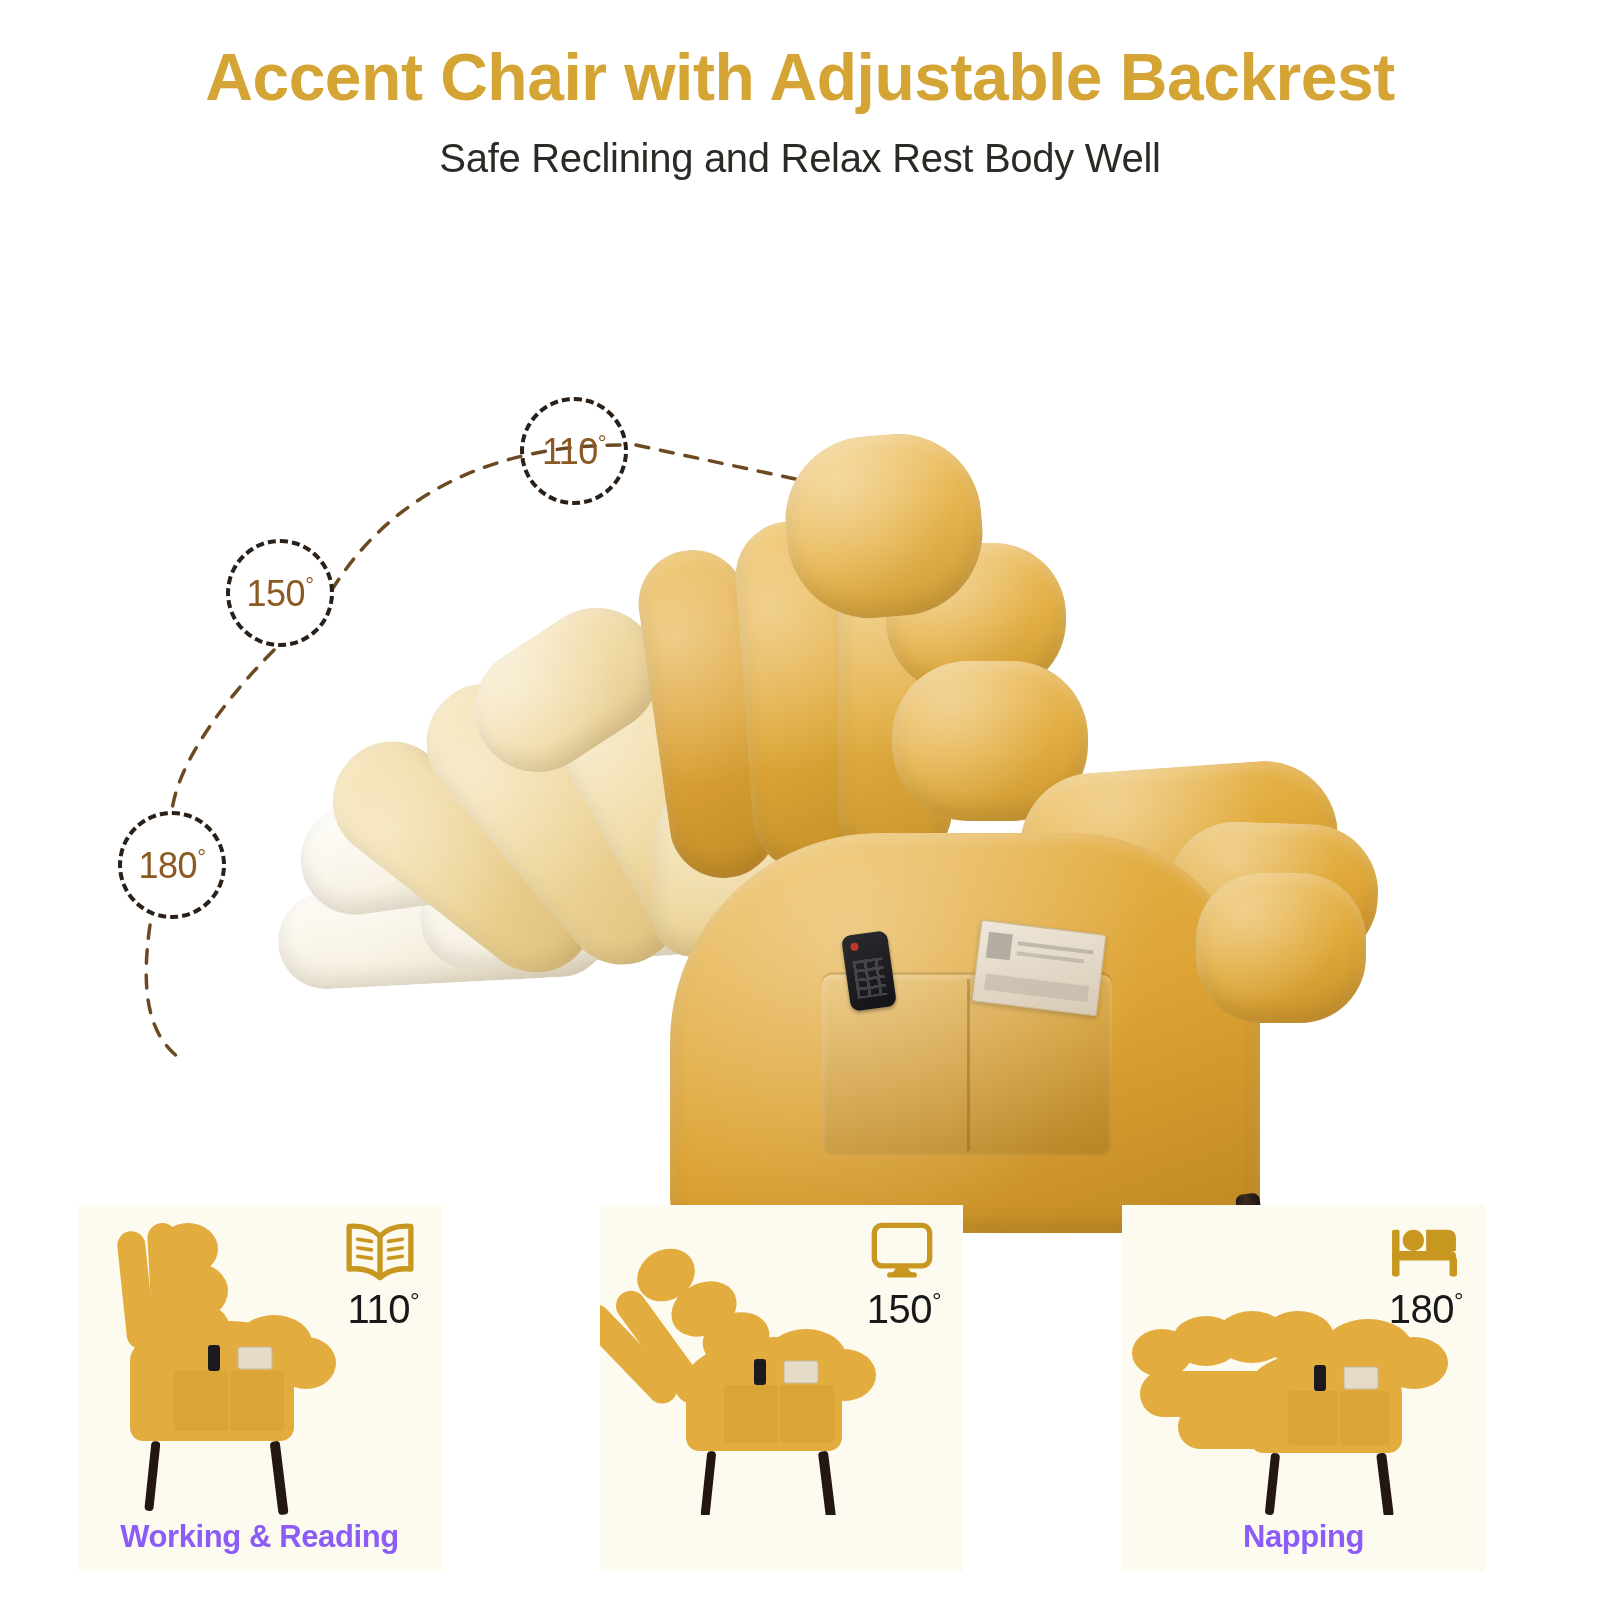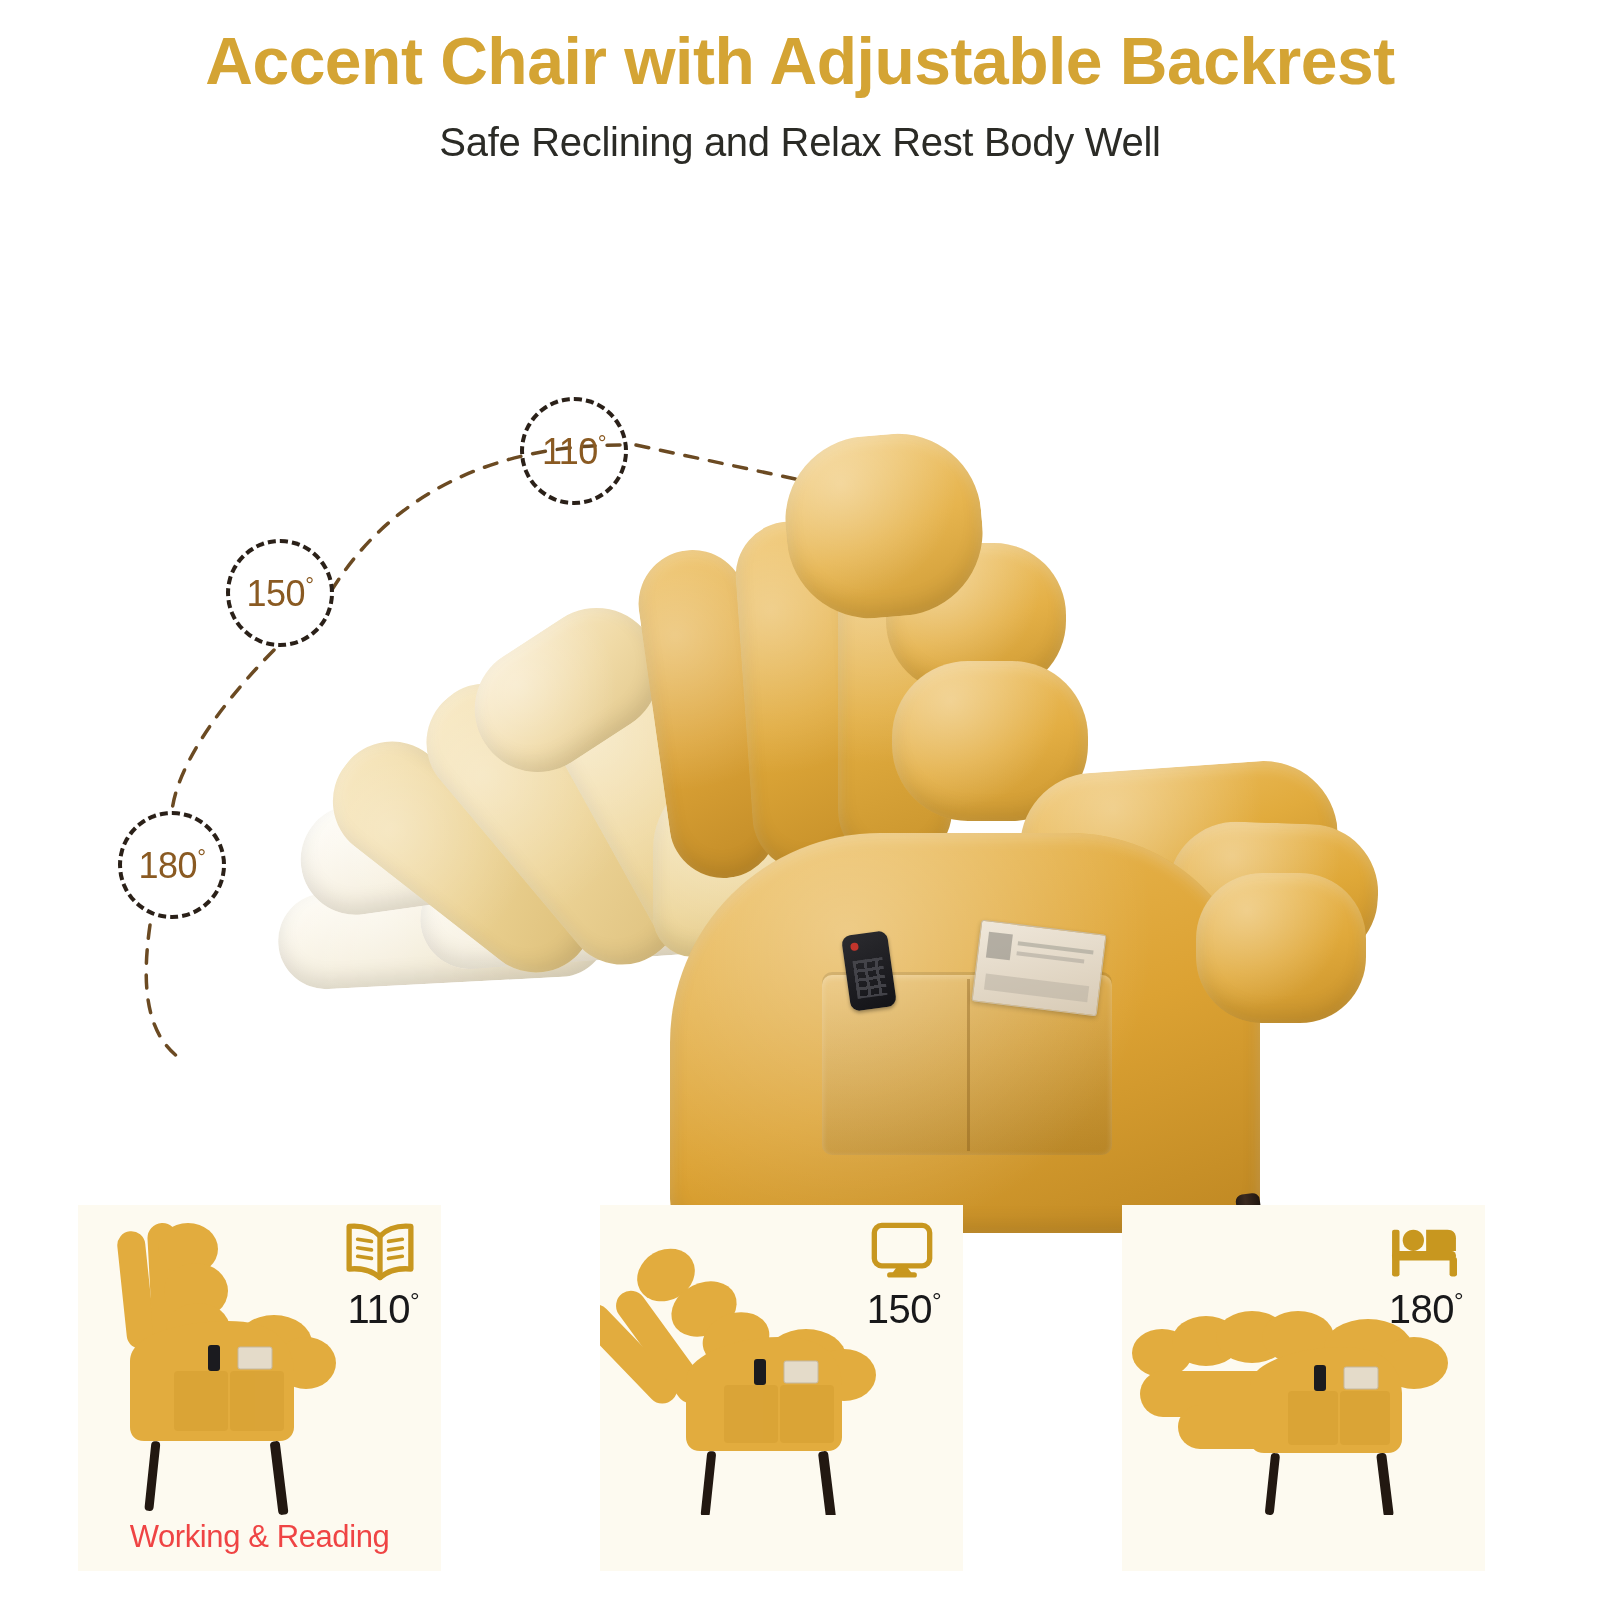--- a/index.html
+++ b/index.html
@@ -8,21 +8,21 @@
     background: #ffffff;
     font-family: "Liberation Sans", sans-serif;
     overflow: hidden;
   }
   #page { position: relative; width: 1600px; height: 1600px; background:#fff; }
 
   
   .hdr { position:absolute; left:0; top:0; width:1600px; text-align:center; }
   .title {
     font-size: 66px; font-weight: 700; letter-spacing: -0.5px;
-    color: #D4A434; line-height: 1.0; padding-top: 28px;
+    color: #D4A434; line-height: 1.0; padding-top: 44px;
     white-space: nowrap;
   }
   .subtitle {
     font-size: 40px; font-weight: 400; color: #2B2B26;
     padding-top: 26px; letter-spacing: -0.3px; white-space: nowrap;
   }
 
   
   .stage { position:absolute; left:0; top:195px; width:1600px; height:1010px; }
 
@@ -66,21 +66,21 @@
   #p1 { left:78px; }  #p2 { left:600px; } #p3 { left:1122px; }
   .pn-icon { position:absolute; right:22px; top:14px; width:78px; height:66px; }
   .pn-angle {
     position:absolute; right:22px; top:84px; width:auto;
     font-size:40px; font-weight:400; color:#18181a; letter-spacing:-0.5px;
     line-height:1;
   }
   .pn-angle sup { font-size:24px; vertical-align: super; }
   .pn-cap {
     position:absolute; left:0; right:0; bottom:16px; text-align:center;
-    font-size:31px; color:#ef4444; font-weight:400; letter-spacing:-0.4px;
+    font-size:31px; color:#8b5cf6; font-weight:700; letter-spacing:-0.4px;
     white-space:nowrap;
   }
   .pn-art { position:absolute; left:0; top:0; width:363px; height:310px; }
 </style>
 </head>
 <body>
 
 <div id="page">
 
   <div class="hdr">
@@ -303,15 +303,16 @@
       <svg class="pn-icon" viewBox="0 0 72 62">
         <rect x="6" y="10" width="7" height="44" rx="2" fill="#C8971F"></rect>
         <circle cx="26" cy="20" r="10" fill="#C8971F"></circle>
         <path d="M38 10 L58 10 C63 10 66 13 66 18 L66 30 L38 30 Z" fill="#C8971F"></path>
         <rect x="6" y="30" width="60" height="9" rx="4" fill="#C8971F"></rect>
         <rect x="60" y="36" width="7" height="18" rx="2" fill="#C8971F"></rect>
       </svg>
       <div class="pn-angle">
         <span>180</span><sup>°</sup>
       </div>
+      <div class="pn-cap">Napping</div>
     </div>
   </div>
 </div>
 
 </body></html>

